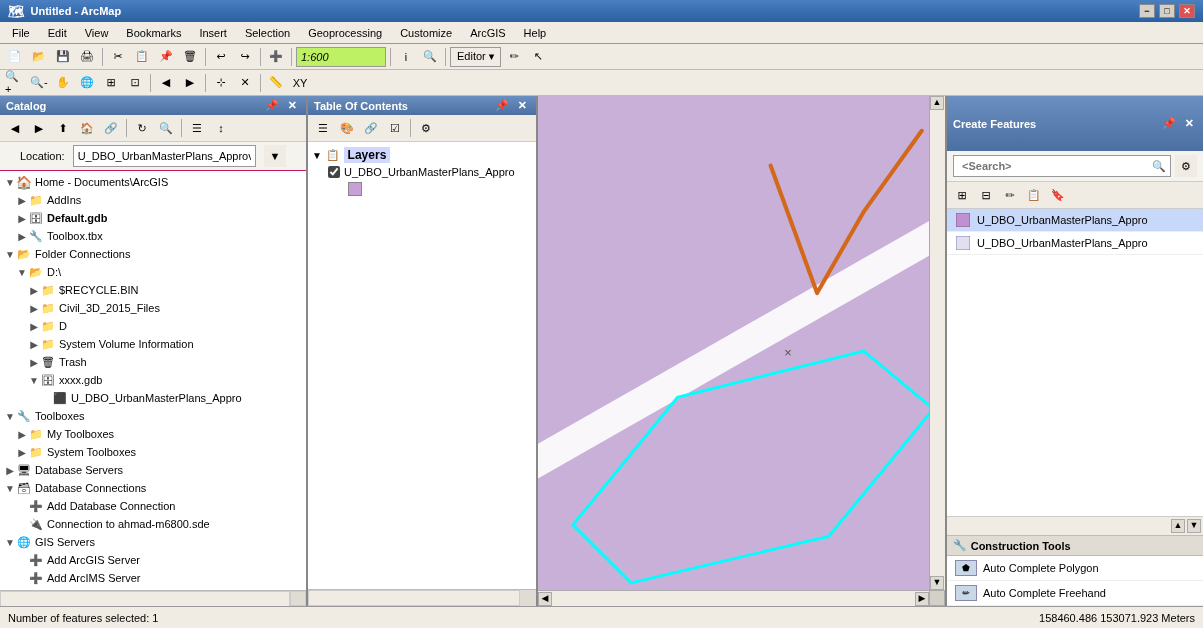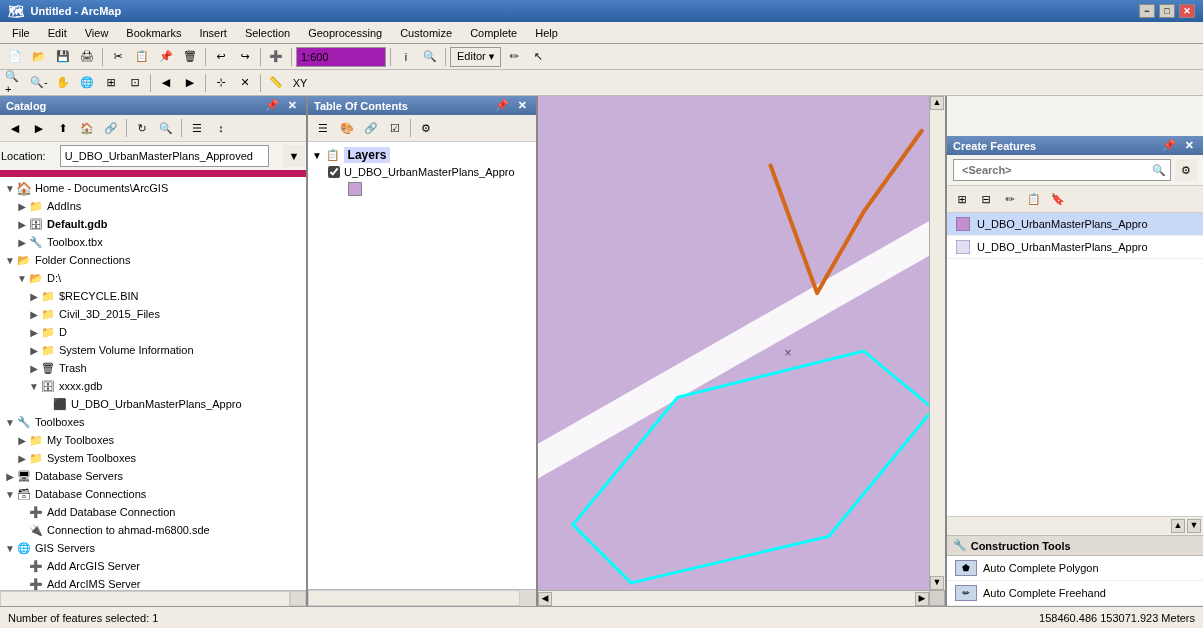--- a/index.html
+++ b/index.html
@@ -31,21 +31,21 @@
     .toolbar {
       width: 100%; height: 26px; background: #f0ece4; border-bottom: 1px solid #bbb;
       display: flex; align-items: center; padding: 0 4px; gap: 2px; flex-wrap: wrap;
     }
     .tb-btn {
       width: 22px; height: 22px; background: #f0ece4; border: 1px solid transparent;
       display: flex; align-items: center; justify-content: center; cursor: pointer; font-size: 11px;
     }
     .tb-sep { width: 1px; height: 18px; background: #aaa; margin: 0 2px; }
     .tb-input {
-      height: 20px; border: 1px solid #999; background: #a21caf; padding: 0 4px; font-size: 11px; width: 80px;
+      height: 20px; border: 1px solid #999; background: #bef264; padding: 0 4px; font-size: 11px; width: 80px; font-style: italic;
     }
     .editor-btn {
       height: 20px; border: 1px solid #999; background: #f0ece4; padding: 0 6px; font-size: 11px; cursor: pointer;
       display: flex; align-items: center; gap: 2px;
     }
 
     
     #main { display: flex; width: 100%; height: calc(628px - 22px - 22px - 26px - 26px - 22px); }
 
     
@@ -58,21 +58,21 @@
       padding: 3px 6px; display: flex; align-items: center; justify-content: space-between;
       font-weight: bold; font-size: 12px;
     }
     #catalog-header-btns { display: flex; gap: 3px; }
     .panel-btn { color: white; cursor: pointer; font-size: 11px; padding: 0 3px; }
     #catalog-toolbar {
       background: #f0ece4; border-bottom: 1px solid #ccc;
       display: flex; align-items: center; padding: 2px 4px; gap: 2px; flex-wrap: wrap;
     }
     #location-bar {
-      display: flex; align-items: center; padding: 3px 1px; border-bottom: 7px solid #be185d; background: #f5f3ee; gap: 14px;
+      display: flex; align-items: center; padding: 3px 20px; border-bottom: 1px solid #be185d; background: #f5f3ee; gap: 8px;
     }
     #location-bar span { font-size: 11px; }
     #location-input {
       flex: 1; height: 22px; border: 1px solid #999; padding: 0 4px; font-size: 11px; background: white;
     }
     #catalog-tree {
       flex: 1; overflow-y: auto; overflow-x: auto; background: white; padding: 2px 0;
     }
     .tree-item {
       display: flex; align-items: center; padding: 1px 0; cursor: pointer; white-space: nowrap;
@@ -107,22 +107,22 @@
     }
     .map-svg { width: 100%; height: 100%; }
 
     
     #create-panel {
       width: 258px; min-width: 258px; background: #f5f3ee; border-left: 2px solid #888;
       display: flex; flex-direction: column; overflow: hidden;
     }
     #create-header {
       background: linear-gradient(to bottom, #6a8fc0, #4a6fa0); color: white;
-      padding: 3px 6px; display: flex; align-items: center; justify-content: space-between;
-      font-weight: bold; font-size: 12px; margin-top: 40px;
+      padding: 21px 6px; display: flex; align-items: center; justify-content: space-between;
+      font-weight: bold; font-size: 12px;
     }
     #create-search {
       display: flex; align-items: center; padding: 4px 6px; gap: 4px; border-bottom: 1px solid #ccc;
       background: #f5f3ee;
     }
     #search-input {
       flex: 1; height: 20px; border: 1px solid #999; padding: 0 4px; font-size: 11px; background: white;
     }
     #create-list { flex: 1; overflow-y: auto; background: white; }
     .create-item {
@@ -165,21 +165,21 @@
 
 <div id="menubar">
   <div class="menu-item">File</div>
   <div class="menu-item">Edit</div>
   <div class="menu-item">View</div>
   <div class="menu-item">Bookmarks</div>
   <div class="menu-item">Insert</div>
   <div class="menu-item">Selection</div>
   <div class="menu-item">Geoprocessing</div>
   <div class="menu-item">Customize</div>
-  <div class="menu-item">Complete</div>
+  <div class="menu-item">ArcGIS</div>
   <div class="menu-item">Help</div>
 </div>
 
 <div class="toolbar">
   <div class="tb-btn">📄</div>
   <div class="tb-btn">📂</div>
   <div class="tb-btn">💾</div>
   <div class="tb-btn">🖨</div>
   <div class="tb-sep"></div>
   <div class="tb-btn">✂</div>

